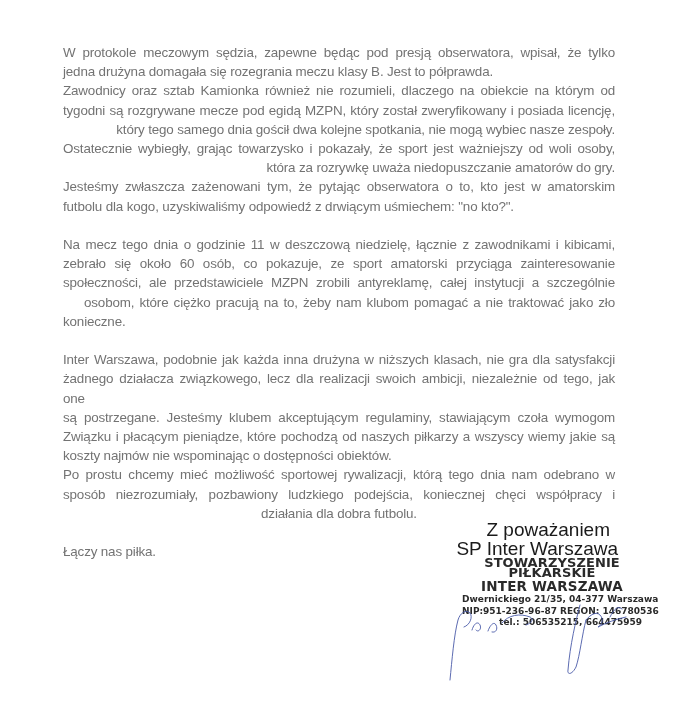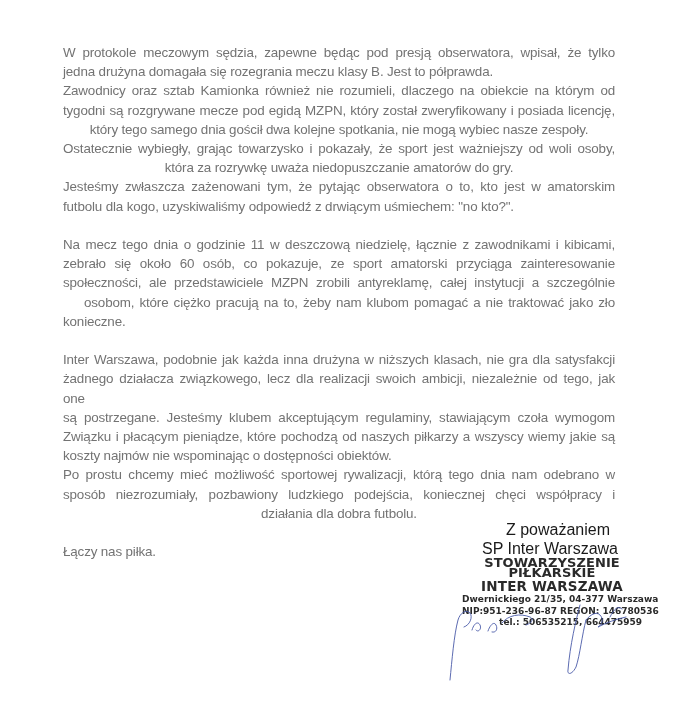--- a/index.html
+++ b/index.html
@@ -12,21 +12,21 @@
   }
   .para { margin: 0; text-align: justify; }
   .para .line { display: block; }
   .gap { height: 19.2px; }
   .closing { margin: 0; }
   .sig-block {
     position: absolute; left: 430px; top: 520px; width: 210px;
     font-family: "Liberation Sans", sans-serif; color: #1a1a1a;
   }
   .regards, .org-name {
-    text-align: right; font-size: 16px; line-height: 19px;
+    text-align: right; font-size: 19px; line-height: 19px;
     padding-right: 22px; margin: 0;
   }
   .regards { padding-right: 30px; }
   .stamp {
     position: absolute; left: 462px; top: 558px; width: 180px;
     font-family: "DejaVu Sans", sans-serif; color: #2a2a2a;
     text-align: center;
   }
   .stamp-line1 { font-size: 13px; font-weight: bold; letter-spacing: 0.1px; line-height: 10px; }
   .stamp-line2 { font-size: 13.5px; font-weight: bold; line-height: 16px; letter-spacing: 0.2px; text-align: center; }
@@ -37,23 +37,23 @@
 </style>
 </head>
 <body>
 
 <div class="page">
   <p class="para">
     <span class="line" style="text-align: justify; text-align-last: justify;">W protokole meczowym sędzia, zapewne będąc pod presją obserwatora, wpisał, że tylko</span>
     <span class="line" style="text-align:left">jedna drużyna domagała się rozegrania meczu klasy B. Jest to półprawda.</span>
     <span class="line" style="text-align: justify; text-align-last: justify;">Zawodnicy oraz sztab Kamionka również nie rozumieli, dlaczego na obiekcie na którym od</span>
     <span class="line" style="text-align: justify; text-align-last: justify;">tygodni są rozgrywane mecze pod egidą MZPN, który został zweryfikowany i posiada licencję,</span>
-    <span class="line" style="text-align:center">który tego samego dnia gościł dwa kolejne spotkania, nie mogą wybiec nasze zespoły.</span>
+    <span class="line" style="text-align:right">który tego samego dnia gościł dwa kolejne spotkania, nie mogą wybiec nasze zespoły.</span>
     <span class="line" style="text-align: justify; text-align-last: justify;">Ostatecznie wybiegły, grając towarzysko i pokazały, że sport jest ważniejszy od woli osoby,</span>
-    <span class="line" style="text-align:center">która za rozrywkę uważa niedopuszczanie amatorów do gry.</span>
+    <span class="line" style="text-align:right">która za rozrywkę uważa niedopuszczanie amatorów do gry.</span>
     <span class="line" style="text-align: justify; text-align-last: justify;">Jesteśmy zwłaszcza zażenowani tym, że pytając obserwatora o to, kto jest w amatorskim</span>
     <span class="line" style="text-align:left">futbolu dla kogo, uzyskiwaliśmy odpowiedź z drwiącym uśmiechem: "no kto?".</span>
   </p>
   <div class="gap"></div>
   <p class="para">
     <span class="line" style="text-align: justify; text-align-last: justify;">Na mecz tego dnia o godzinie 11 w deszczową niedzielę, łącznie z zawodnikami i kibicami,</span>
     <span class="line" style="text-align: justify; text-align-last: justify;">zebrało się około 60 osób, co pokazuje, ze sport amatorski przyciąga zainteresowanie</span>
     <span class="line" style="text-align: justify; text-align-last: justify;">społeczności, ale przedstawiciele MZPN zrobili antyreklamę, całej instytucji a szczególnie</span>
     <span class="line" style="text-align: justify; text-align-last: justify; margin-left: 21px;">osobom, które ciężko pracują na to, żeby nam klubom pomagać a nie traktować jako zło</span>
     <span class="line" style="text-align:left">konieczne.</span>

